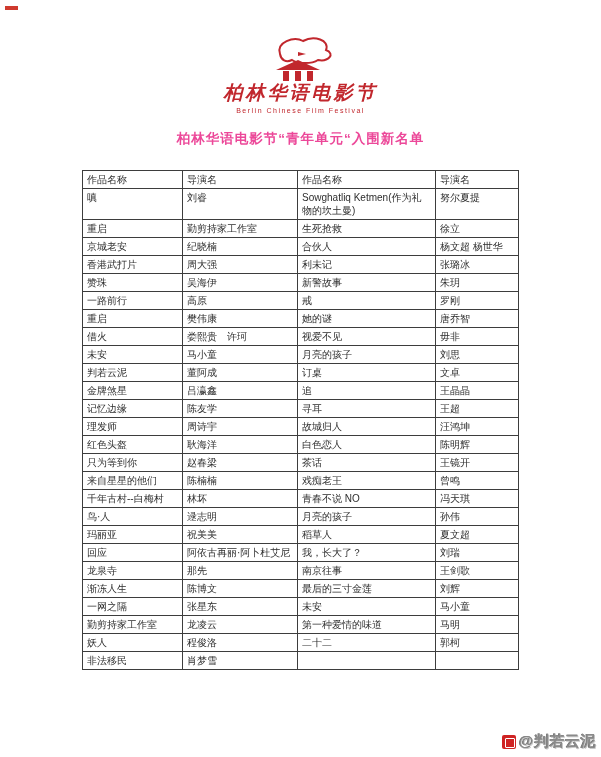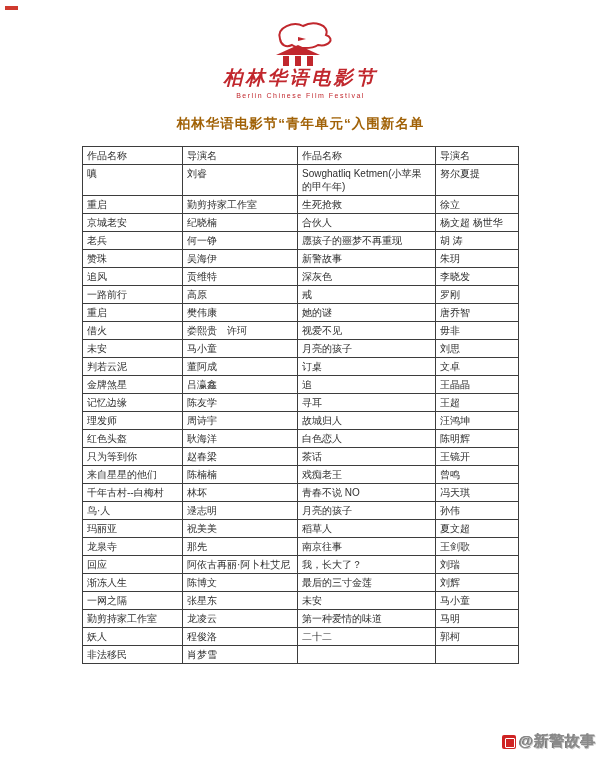--- a/index.html
+++ b/index.html
@@ -7,39 +7,39 @@
     width:601px; height:757px;
     background:#ffffff;
     font-family:"Liberation Sans", sans-serif;
     position:relative;
     overflow:hidden;
   }
   .corner-mark {
     position:absolute; top:6px; left:5px;
     width:13px; height:4px; background:#cf3a2e;
   }
-  .logo-block { padding-top:19px; text-align:center; }
+  .logo-block { padding-top:34px; text-align:center; }
   .logo-graphic { display:block; margin:0 auto; }
   .logo-calligraphy {
     color:#c1272d;
     font-family:"DejaVu Serif", serif;
     font-style:italic; font-weight:bold;
     font-size:19px; letter-spacing:3px;
     margin-top:-6px;
   }
   .logo-caption {
     color:#c1272d; font-size:7px; letter-spacing:1.5px; margin-top:1px;
   }
   .doc-title {
     text-align:center; font-size:13.5px; font-weight:bold;
-    color:#a16207; margin-top:16px; letter-spacing:1px;
+    color:#ec4899; margin-top:16px; letter-spacing:1px;
   }
   table.name-list {
     border-collapse:collapse; table-layout:fixed;
-    width:436px; margin:13px auto 0;
+    width:436px; margin:22px auto 0;
   }
   .name-list th, .name-list td {
     border:1px solid #3d3d3d;
     font-size:10px; line-height:13px;
     padding:2px 4px;
     text-align:left; vertical-align:top;
     color:#2e2e2e; font-weight:normal;
     word-break:break-all;
     font-family:"Liberation Sans", sans-serif;
   }
@@ -98,54 +98,48 @@
       <th>作品名称</th>
       <th>导演名</th>
       <th>作品名称</th>
       <th>导演名</th>
     </tr>
   </thead>
   <tbody>
       <tr>
         <td>嗔</td>
         <td>刘睿</td>
-        <td>Sowghatliq Ketmen(小苹果的甲午年)</td>
+        <td>Sowghatliq Ketmen(作为礼物的坎土曼)</td>
         <td>努尔夏提</td>
       </tr>
       <tr>
         <td>重启</td>
         <td>勤剪持家工作室</td>
         <td>生死抢救</td>
         <td>徐立</td>
       </tr>
       <tr>
         <td>京城老安</td>
         <td>纪晓楠</td>
         <td>合伙人</td>
         <td>杨文超 杨世华</td>
       </tr>
       <tr>
-        <td>老兵</td>
-        <td>何一铮</td>
-        <td>愿孩子的噩梦不再重现</td>
-        <td>胡 涛</td>
+        <td>香港武打片</td>
+        <td>周大强</td>
+        <td>利未记</td>
+        <td>张璐冰</td>
       </tr>
       <tr>
         <td>赞珠</td>
         <td>吴海伊</td>
         <td>新警故事</td>
         <td>朱玥</td>
       </tr>
       <tr>
-        <td>追风</td>
-        <td>贡维特</td>
-        <td>深灰色</td>
-        <td>李晓发</td>
-      </tr>
-      <tr>
         <td>一路前行</td>
         <td>高原</td>
         <td>戒</td>
         <td>罗刚</td>
       </tr>
       <tr>
         <td>重启</td>
         <td>樊伟康</td>
         <td>她的谜</td>
         <td>唐乔智</td>
@@ -216,32 +210,32 @@
         <td>月亮的孩子</td>
         <td>孙伟</td>
       </tr>
       <tr>
         <td>玛丽亚</td>
         <td>祝美美</td>
         <td>稻草人</td>
         <td>夏文超</td>
       </tr>
       <tr>
+        <td>回应</td>
+        <td>阿依古再丽·阿卜杜艾尼</td>
+        <td>我，长大了？</td>
+        <td>刘瑞</td>
+      </tr>
+      <tr>
         <td>龙泉寺</td>
         <td>那先</td>
         <td>南京往事</td>
         <td>王剑歌</td>
       </tr>
       <tr>
-        <td>回应</td>
-        <td>阿依古再丽·阿卜杜艾尼</td>
-        <td>我，长大了？</td>
-        <td>刘瑞</td>
-      </tr>
-      <tr>
         <td>渐冻人生</td>
         <td>陈博文</td>
         <td>最后的三寸金莲</td>
         <td>刘辉</td>
       </tr>
       <tr>
         <td>一网之隔</td>
         <td>张星东</td>
         <td>未安</td>
         <td>马小童</td>
@@ -262,14 +256,14 @@
         <td>非法移民</td>
         <td>肖梦雪</td>
         <td></td>
         <td></td>
       </tr>
     </tbody>
 </table>
 
 <div class="watermark">
   <span class="wm-icon"></span>
-  <span class="wm-text">@新警故事</span>
+  <span class="wm-text">@判若云泥</span>
 </div>
 
 </body></html>

